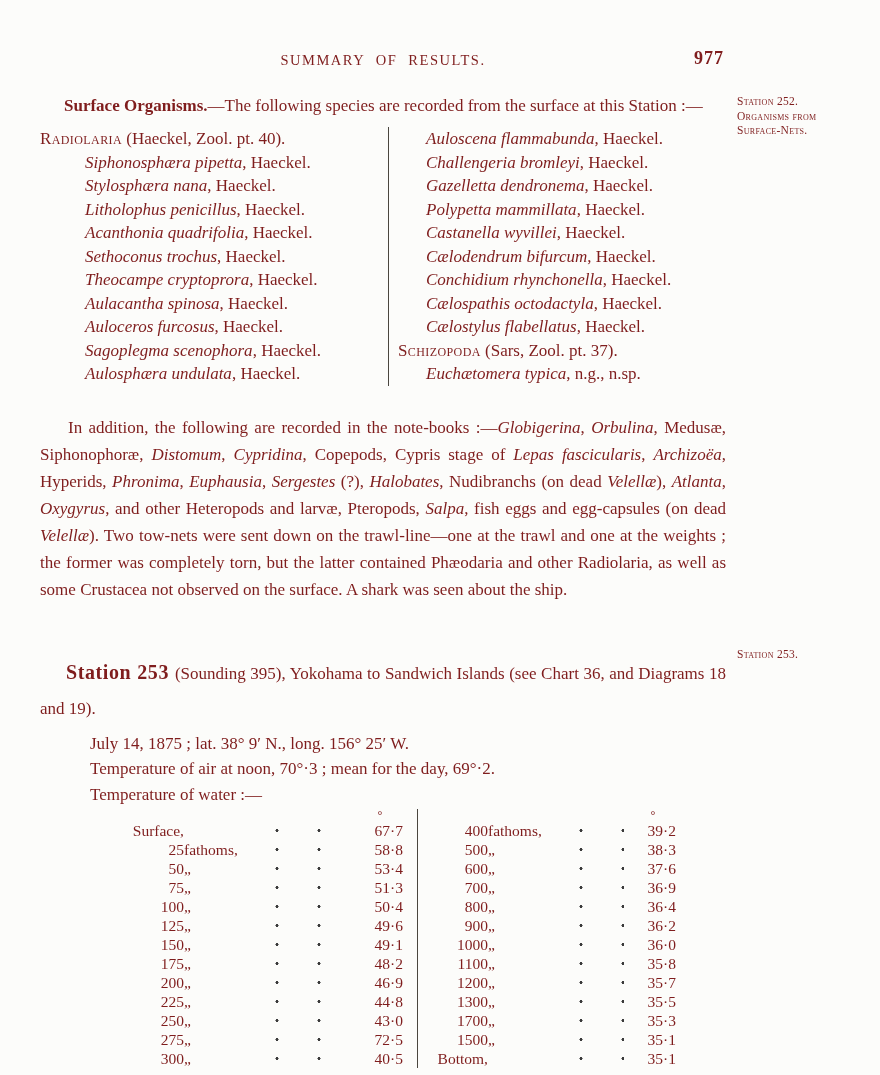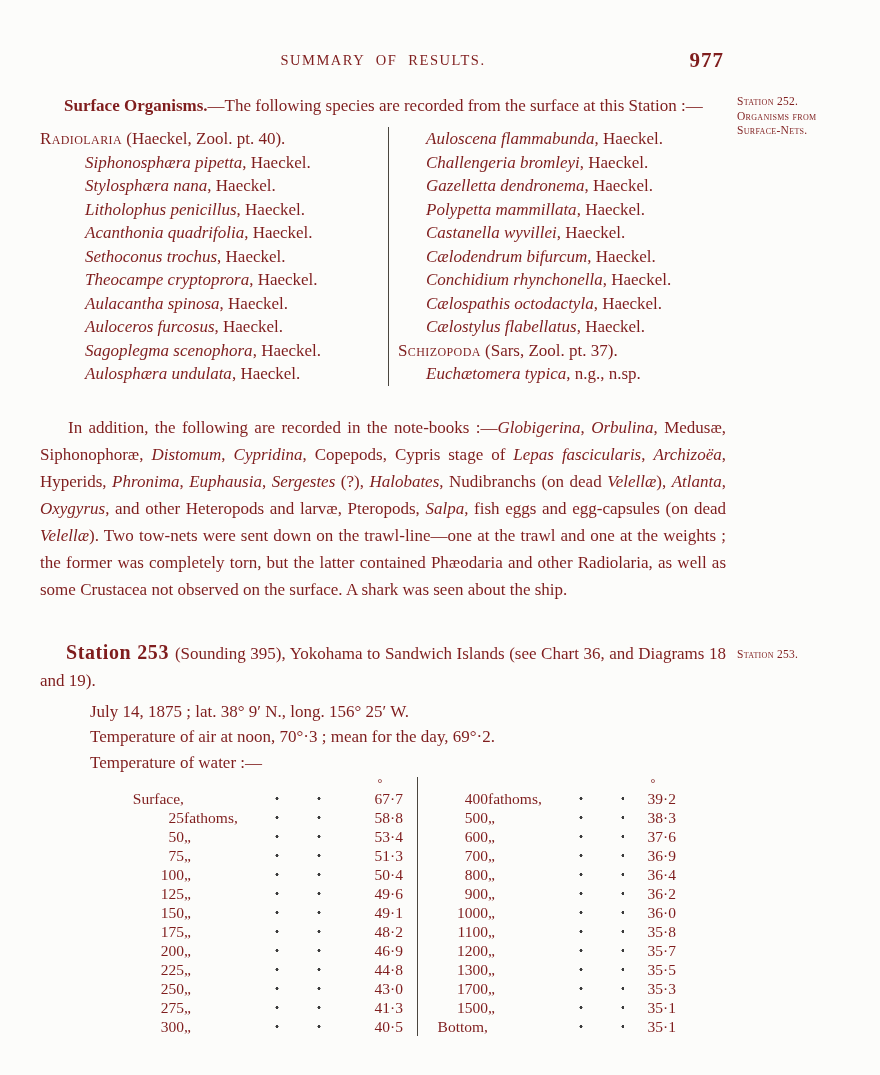--- a/index.html
+++ b/index.html
@@ -18,21 +18,21 @@
   .running-head {
     position:relative;
     margin-top:52px;
     text-align:center;
     font-size:14.5px;
     letter-spacing:1.5px;
     word-spacing:6px;
   }
   .page-num {
     position:absolute; right:2px; top:-4px;
-    font-size:21px; letter-spacing:1px; font-weight:600;
+    font-size:18px; letter-spacing:1px; font-weight:600;
   }
 
   p { margin:0; }
   .para { font-size:17px; line-height:26px; text-align:justify; }
   .intro { margin-top:24px; text-indent:24px; }
   .intro b { font-weight:700; }
 
   
   .species { display:flex; margin-top:8px; font-size:17px; }
   .col-left { width:348px; }
@@ -41,21 +41,21 @@
   .sc { font-variant:small-caps; letter-spacing:.4px; }
   ul.species-list { list-style:none; margin:0; padding:0; }
   .col-left ul.species-list li { margin-left:45px; }
   .col-right ul.species-list li { margin-left:28px; }
   .species-item { line-height:23.5px; white-space:nowrap; }
   .species-item i { font-style:italic; }
 
   .note-para { margin-top:28px; line-height:27px; text-indent:28px; }
   .note-para i { font-style:italic; }
 
-  .station-heading { margin-top:36px; line-height:27px; }
+  .station-heading { margin-top:52px; line-height:35px; }
   .station-heading .first-line-indent { display:inline-block; width:26px; }
   .station-heading b { font-size:20px; font-weight:600; letter-spacing:.6px; }
 
   .details { margin-top:5px; margin-left:50px; font-size:17px; }
   .details p { line-height:25.5px; }
 
   
   .water-table { display:flex; margin-left:88px; margin-top:2px; font-size:15.5px; width:548px; }
   .wt-left  { width:290px; border-right:1px solid #4a463f; padding-right:14px; box-sizing:border-box; }
   .wt-right { width:258px; padding-left:14px; box-sizing:border-box; }
@@ -242,21 +242,21 @@
               <span class="wt-d">250</span>
               <span class="wt-u">„</span>
               <span class="wt-dots"></span>
               <span class="wt-v">43·0</span>
             </div>
 
             <div class="wt-row">
               <span class="wt-d">275</span>
               <span class="wt-u">„</span>
               <span class="wt-dots"></span>
-              <span class="wt-v">41·3</span>
+              <span class="wt-v">72·5</span>
             </div>
 
             <div class="wt-row">
               <span class="wt-d">300</span>
               <span class="wt-u">„</span>
               <span class="wt-dots"></span>
               <span class="wt-v">40·5</span>
             </div>
           </div>
       </div>

